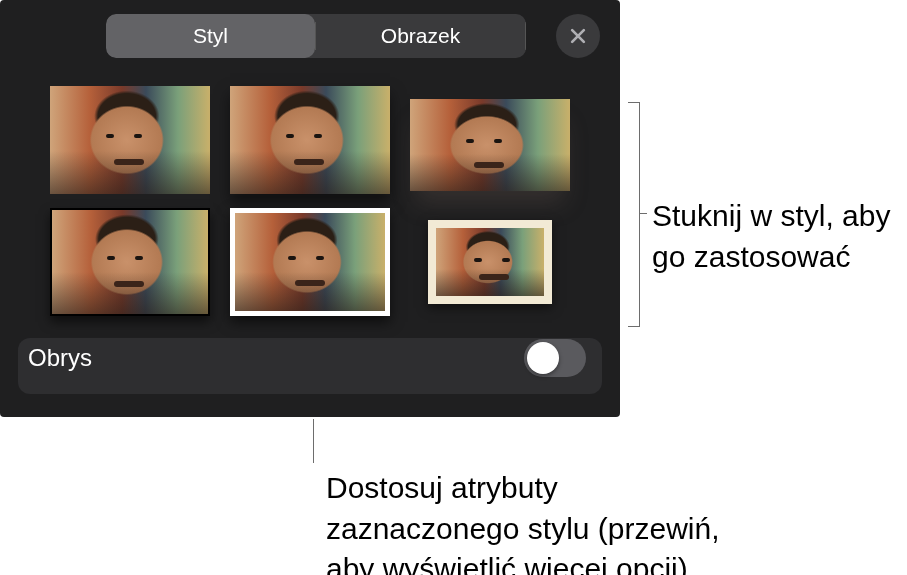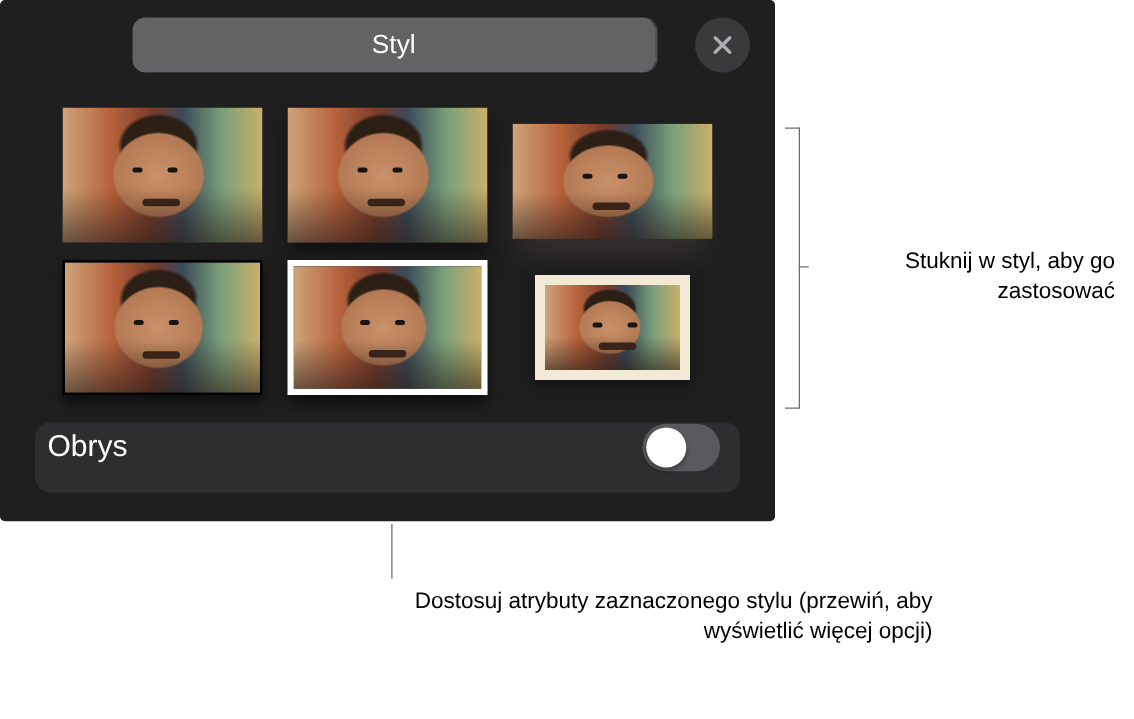--- a/index.html
+++ b/index.html
@@ -121,21 +121,21 @@
       border-radius: 3px;
     }
     .thumb.shadow-soft .thumb-inner { box-shadow: 0 8px 14px rgba(0,0,0,0.5); }
     .thumb.reflect { height: 118px; }
     .thumb.reflect .thumb-inner { height: 92px; box-shadow: 0 18px 22px -6px rgba(120,100,90,0.25); }
     .thumb.border-thin .thumb-inner { border: 2px solid #000; box-shadow: 0 6px 10px rgba(0,0,0,0.55); }
     .thumb.border-white .thumb-inner { border: 5px solid #fff; box-shadow: 0 6px 12px rgba(0,0,0,0.6); width: calc(100% - 0px); height: calc(100% - 0px);}
     .thumb.border-cream .thumb-inner { width: 124px; height: 84px; border: 8px solid #f2ead5; box-shadow: 0 4px 10px rgba(0,0,0,0.5); }
 
     .row-outline {
-      margin: 0 28px;
+      margin: 0 18px;
       background: #2e2e30;
       border-radius: 12px;
       height: 56px;
       display: flex;
       align-items: center;
       padding: 0 16px 16px 10px;
     }
     .row-outline .label {
       color: #fff;
       font-size: 24px;
@@ -156,23 +156,22 @@
       width: 32px; height: 32px;
       border-radius: 50%;
       background: #fff;
       box-shadow: 0 2px 4px rgba(0,0,0,0.4);
     }
 
     
     .callout {
       position: absolute;
       color: #000;
-      font-size: 18px;
+      font-size: 30px;
       line-height: 1.35;
-      text-align: right;
     }
     .callout-1 {
       top: 196px;
       left: 652px;
       width: 240px;
     }
     .callout-2 {
       top: 468px;
       left: 326px;
       width: 420px;
@@ -190,20 +189,21 @@
   </style>
 </head>
 <body>
 
 <div class="panel">
 
   <div class="seg-row">
     <div class="seg">
       <div class="seg-item active">Styl</div>
       <div class="seg-div"></div>
+      <div class="seg-item">Obrazek</div>
       <div class="seg-div"></div>
     </div>
     <div class="close-btn">
       <svg viewBox="0 0 24 24">
         <path d="M5 5 L19 19 M19 5 L5 19" stroke="currentColor" stroke-width="3.2" stroke-linecap="round" fill="none"></path>
       </svg>
     </div>
   </div>
 
   <div class="grid">

